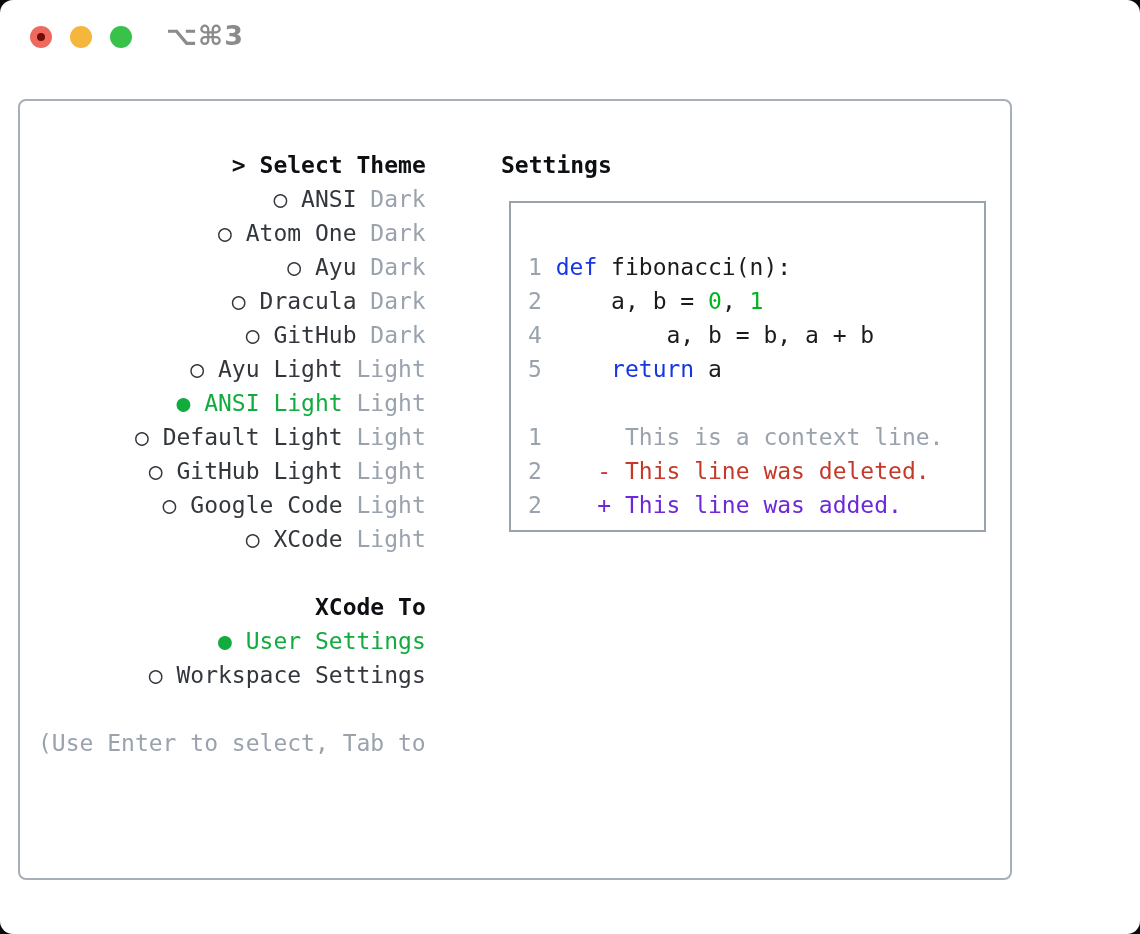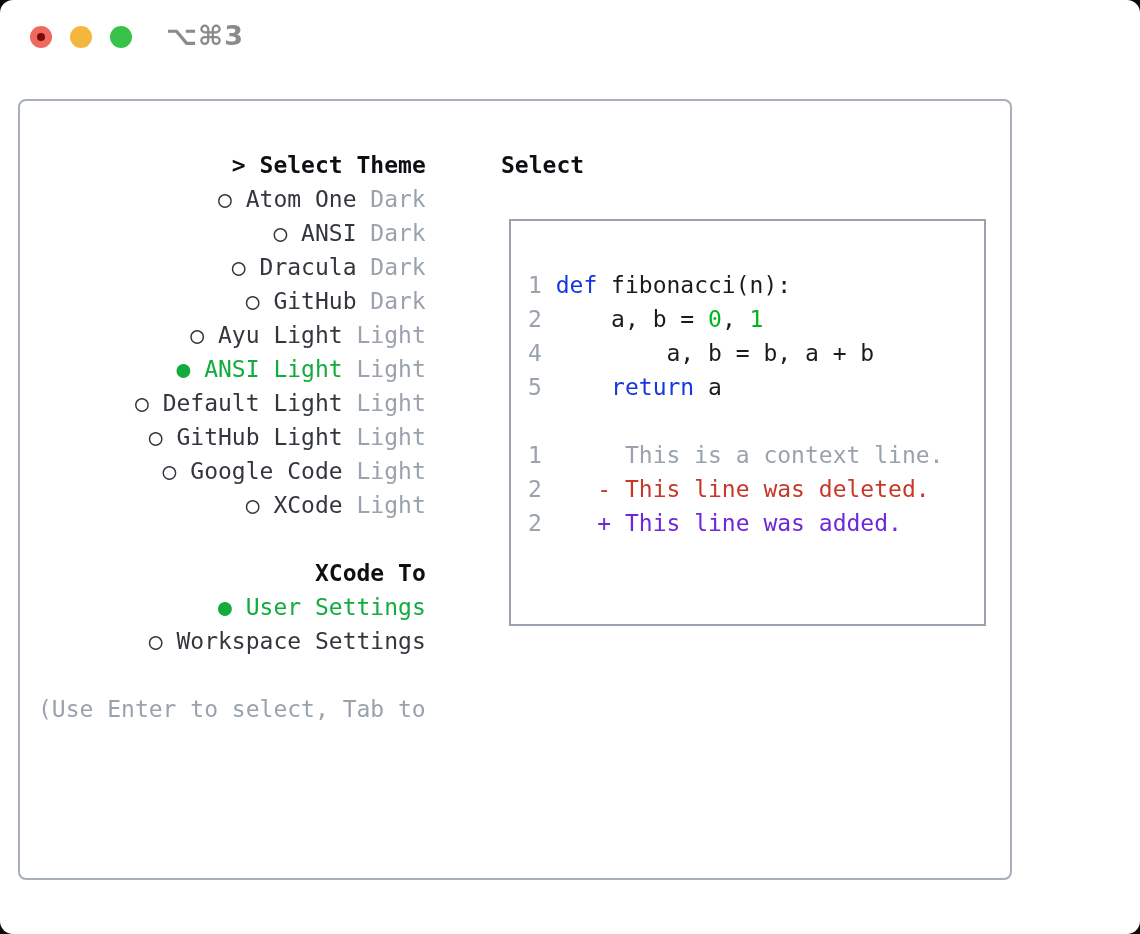--- a/index.html
+++ b/index.html
@@ -29,23 +29,23 @@
   .hdr{font-weight:bold;color:#0d0f12;}
   .left-col{position:absolute;left:38px;top:148px;}
   .variant{color:#99a2ad;}
   .row.selected .marker,.row.selected .name,.row.selected .label{color:#12ab3e;}
   .indent2{padding-left:27.6px;}
   .spacer34{height:34px;}
   .help{color:#99a2ad;}
   
   .preview-title{position:absolute;left:501px;top:148px;}
   .preview-box{
-    position:absolute;left:509px;top:201px;width:477px;height:407px;
+    position:absolute;left:509px;top:201px;width:477px;height:331px;
     border:2px solid #9aa3ad;box-sizing:border-box;
-    padding:47px 0 0 17px;overflow:hidden;margin-top:18px;
+    padding:47px 0 0 17px;overflow:hidden;
   }
   .code-line{font-size:23px;line-height:34px;white-space:pre;color:#191b1e;min-height:34px;}
   .ln{color:#99a2ad;}
   .kw{color:#1636e0;}
   .num{color:#00b41e;}
   .cy{color:#00c3ce;}
   .ctx{color:#99a2ad;}
   .del{color:#c6392a;text-align:right;}
   .add{color:#6d28d9;}
 </style>
@@ -61,42 +61,43 @@
     <span class="light light-yellow"></span>
     <span class="light light-green"></span>
   </div>
   <div class="shortcut">⌥⌘3</div>
 
   <div class="panel"></div>
 
   <div class="left-col">
     <div class="row hdr"><span class="prompt">&gt;</span> <span>Select Theme</span></div>
     <div>
+        <div class="row theme-item"><span class="marker">○ </span><span class="name">ANSI</span><span class="variant"> Dark</span></div>
         <div class="row theme-item"><span class="marker">○ </span><span class="name">Atom One</span><span class="variant"> Dark</span></div>
-        <div class="row theme-item"><span class="marker">○ </span><span class="name">ANSI</span><span class="variant"> Dark</span></div>
+        <div class="row theme-item"><span class="marker">○ </span><span class="name">Ayu</span><span class="variant"> Dark</span></div>
         <div class="row theme-item"><span class="marker">○ </span><span class="name">Dracula</span><span class="variant"> Dark</span></div>
         <div class="row theme-item"><span class="marker">○ </span><span class="name">GitHub</span><span class="variant"> Dark</span></div>
         <div class="row theme-item"><span class="marker">○ </span><span class="name">Ayu Light</span><span class="variant"> Light</span></div>
         <div class="row theme-item selected"><span class="marker">● </span><span class="name">ANSI Light</span><span class="variant"> Light</span></div>
         <div class="row theme-item"><span class="marker">○ </span><span class="name">Default Light</span><span class="variant"> Light</span></div>
         <div class="row theme-item"><span class="marker">○ </span><span class="name">GitHub Light</span><span class="variant"> Light</span></div>
         <div class="row theme-item"><span class="marker">○ </span><span class="name">Google Code</span><span class="variant"> Light</span></div>
         <div class="row theme-item"><span class="marker">○ </span><span class="name">XCode</span><span class="variant"> Light</span></div>
       </div>
     <div class="spacer34"></div>
     <div class="row hdr indent2">XCode To</div>
     <div>
         <div class="row apply-option selected"><span class="marker">● </span><span class="label">User Settings</span></div>
         <div class="row apply-option"><span class="marker">○ </span><span class="label">Workspace Settings</span></div>
       </div>
     <div class="spacer34"></div>
     <div class="row help">(Use Enter to select, Tab to</div>
   </div>
 
-  <div class="row hdr preview-title">Select</div>
+  <div class="row hdr preview-title">Settings</div>
 
   <div class="preview-box">
     <div>
         <div class="code-line"><span class="ln">1 </span><span class="kw">def</span><span> fibonacci(n):</span></div>
         <div class="code-line"><span class="ln">2 </span><span>    a, b = </span><span class="num">0</span><span>, </span><span class="num">1</span></div>
         <div class="code-line"><span class="ln">4 </span><span>        a, b = b, a + b</span></div>
         <div class="code-line"><span class="ln">5 </span><span>    </span><span class="kw">return</span><span> a</span></div>
       </div>
     <div class="spacer34"></div>
     <div>

